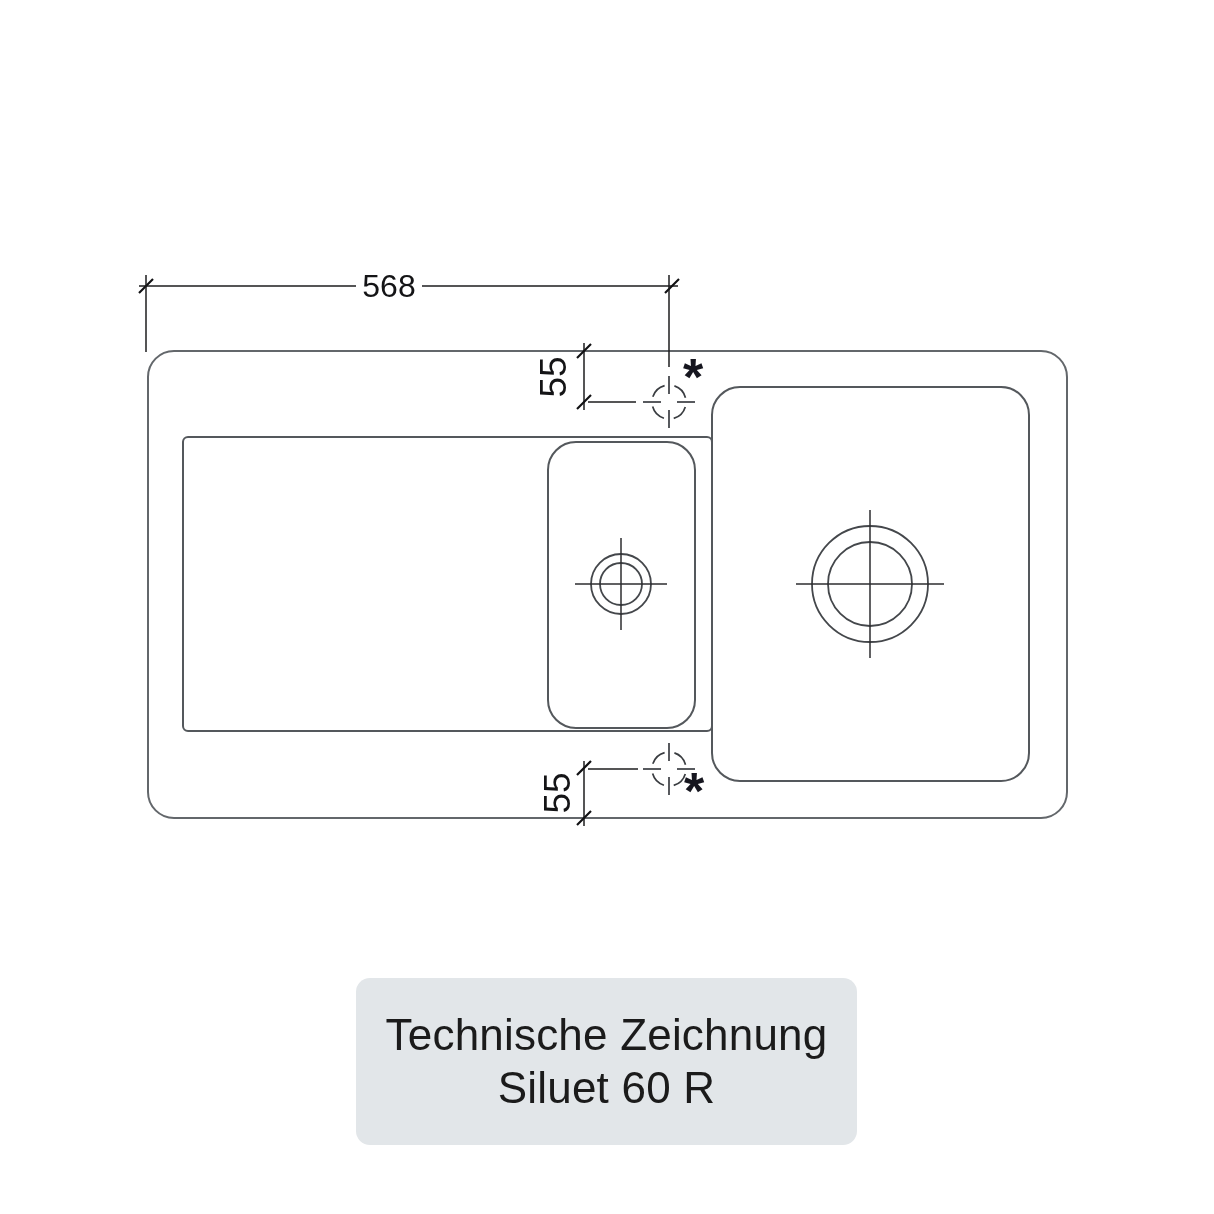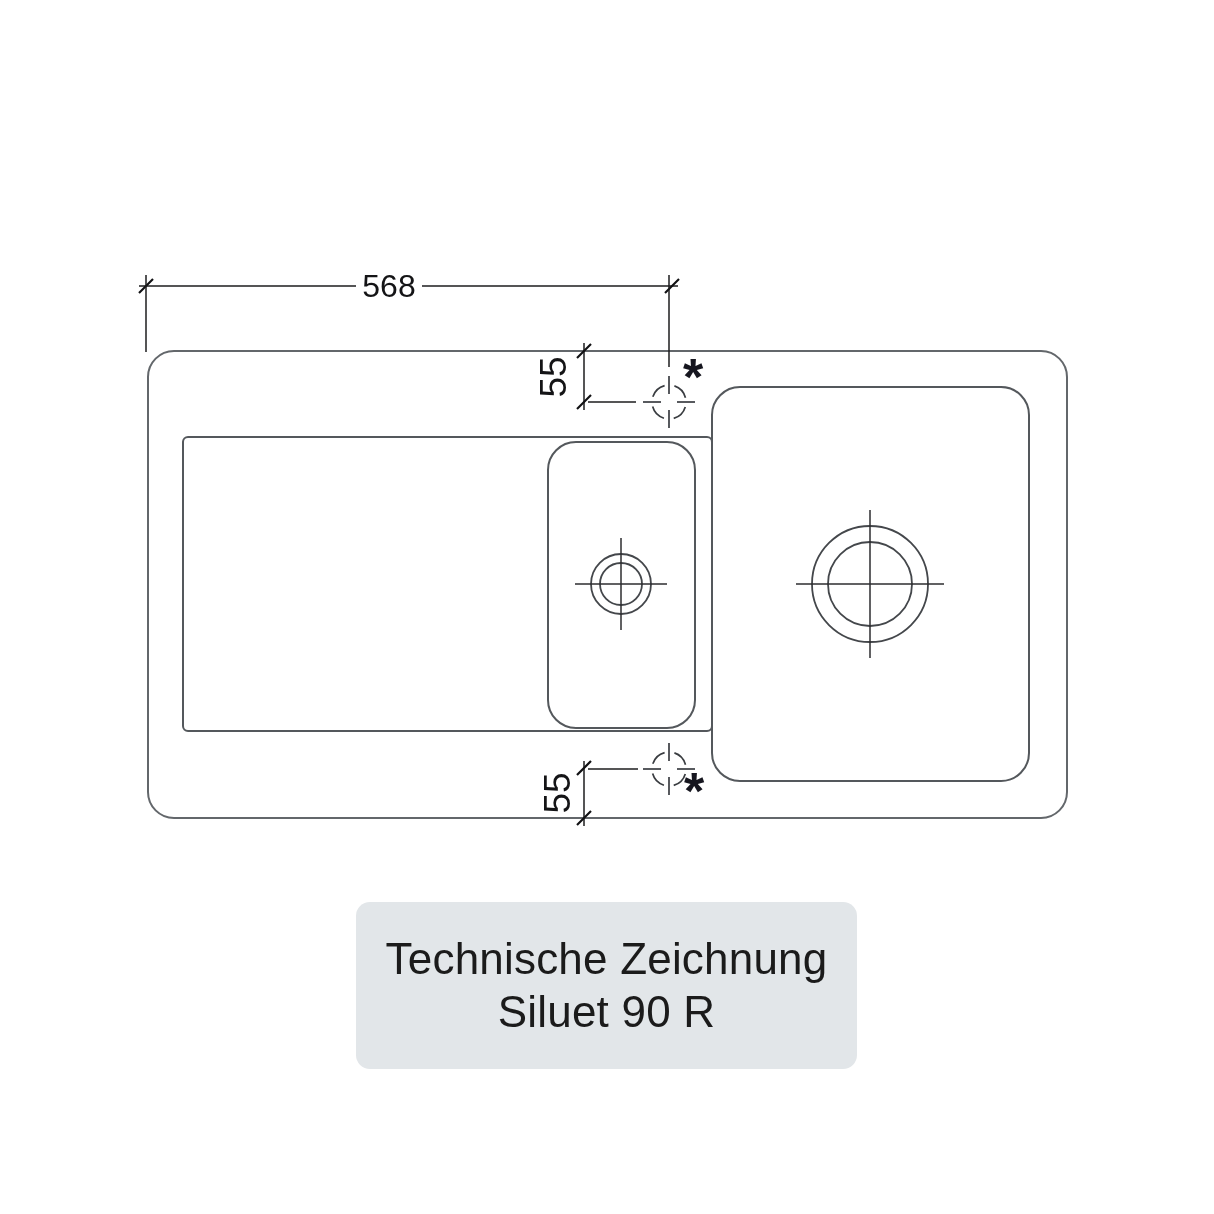--- a/index.html
+++ b/index.html
@@ -71,21 +71,21 @@
   .marker {
     fill: #16161f;
     font-family: "Liberation Sans", sans-serif;
     font-size: 52px;
     font-weight: bold;
     text-anchor: middle;
   }
   .label-card {
     position: absolute;
     left: 356px;
-    top: 902px;
+    top: 978px;
     width: 501px;
     height: 167px;
     background: #e2e6e9;
     border-radius: 14px;
     display: flex;
     flex-direction: column;
     align-items: center;
     justify-content: center;
     color: #1b1b1b;
     font-size: 44px;
@@ -160,16 +160,16 @@
       <line x1="584" y1="761" x2="584" y2="826" class="dim"></line>
       <line x1="577" y1="775" x2="591" y2="761" class="tick"></line>
       <line x1="577" y1="825" x2="591" y2="811" class="tick"></line>
       <line x1="588" y1="769" x2="638" y2="769" class="dim"></line>
       <text x="570" y="793" transform="rotate(-90 570 793)" class="dimtext-v">55</text>
     </g>
   </svg>
 
   <div class="label-card">
     <span>Technische Zeichnung</span>
-    <span>Siluet 90 R</span>
+    <span>Siluet 60 R</span>
   </div>
 
 </div>
 
 </body></html>

